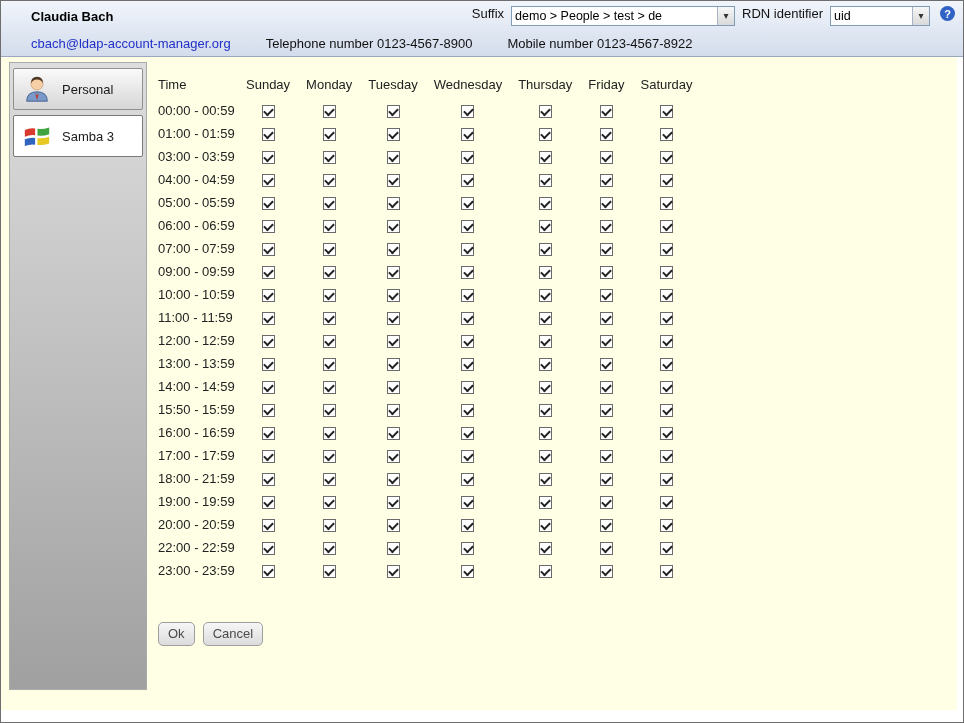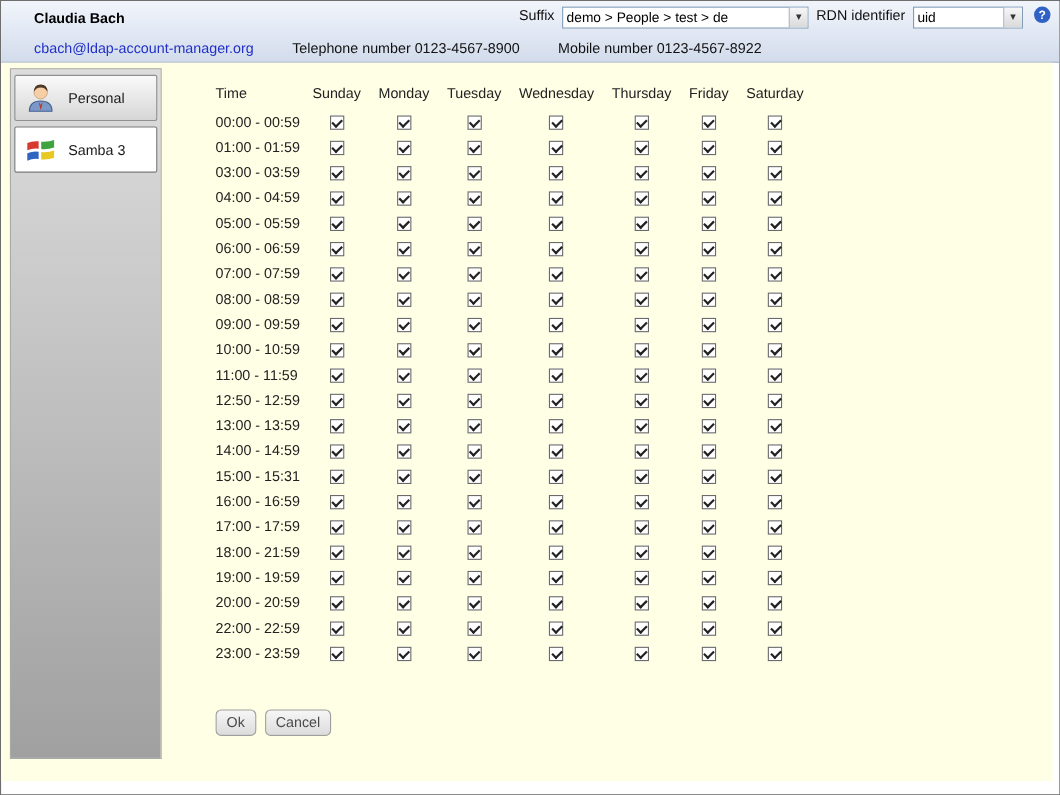--- a/index.html
+++ b/index.html
@@ -69,21 +69,20 @@
     padding-left: 30px;
   }
   .email-link { color: var(--link-blue, #2030c8); text-decoration: none; cursor: pointer; }
   .hdr-phone { margin-left: 35px; color: #111; }
 
   
   .content {
     position: absolute;
     left: 0; right: 6px; top: 56px; bottom: 12px;
     background: var(--content-bg, #ffffe6);
-    padding-left: 38px;
   }
 
   
   .sidebar {
     position: absolute; left: 8px; top: 5px;
     width: 138px; height: 628px;
     background: linear-gradient(to bottom, var(--sidebar-top, #dddddd), var(--sidebar-bottom, #a0a0a0));
     border: 1px solid #aaaaaa;
     padding-top: 5px;
   }
@@ -287,30 +286,20 @@
               <td class="time-cell">07:00 - 07:59</td>
               <td class="cb-cell"><input type="checkbox" class="hour-cb" checked="" style=""></td>
               <td class="cb-cell"><input type="checkbox" class="hour-cb" checked="" style=""></td>
               <td class="cb-cell"><input type="checkbox" class="hour-cb" checked="" style=""></td>
               <td class="cb-cell"><input type="checkbox" class="hour-cb" checked="" style=""></td>
               <td class="cb-cell"><input type="checkbox" class="hour-cb" checked="" style=""></td>
               <td class="cb-cell"><input type="checkbox" class="hour-cb" checked="" style=""></td>
               <td class="cb-cell"><input type="checkbox" class="hour-cb" checked="" style=""></td>
             </tr>
             <tr>
-              <td class="time-cell">08:00 - 08:59</td>
-              <td class="cb-cell"><input type="checkbox" class="hour-cb" checked="" style=""></td>
-              <td class="cb-cell"><input type="checkbox" class="hour-cb" checked="" style=""></td>
-              <td class="cb-cell"><input type="checkbox" class="hour-cb" checked="" style=""></td>
-              <td class="cb-cell"><input type="checkbox" class="hour-cb" checked="" style=""></td>
-              <td class="cb-cell"><input type="checkbox" class="hour-cb" checked="" style=""></td>
-              <td class="cb-cell"><input type="checkbox" class="hour-cb" checked="" style=""></td>
-              <td class="cb-cell"><input type="checkbox" class="hour-cb" checked="" style=""></td>
-            </tr>
-            <tr>
               <td class="time-cell">09:00 - 09:59</td>
               <td class="cb-cell"><input type="checkbox" class="hour-cb" checked="" style=""></td>
               <td class="cb-cell"><input type="checkbox" class="hour-cb" checked="" style=""></td>
               <td class="cb-cell"><input type="checkbox" class="hour-cb" checked="" style=""></td>
               <td class="cb-cell"><input type="checkbox" class="hour-cb" checked="" style=""></td>
               <td class="cb-cell"><input type="checkbox" class="hour-cb" checked="" style=""></td>
               <td class="cb-cell"><input type="checkbox" class="hour-cb" checked="" style=""></td>
               <td class="cb-cell"><input type="checkbox" class="hour-cb" checked="" style=""></td>
             </tr>
             <tr>
@@ -327,21 +316,21 @@
               <td class="time-cell">11:00 - 11:59</td>
               <td class="cb-cell"><input type="checkbox" class="hour-cb" checked="" style=""></td>
               <td class="cb-cell"><input type="checkbox" class="hour-cb" checked="" style=""></td>
               <td class="cb-cell"><input type="checkbox" class="hour-cb" checked="" style=""></td>
               <td class="cb-cell"><input type="checkbox" class="hour-cb" checked="" style=""></td>
               <td class="cb-cell"><input type="checkbox" class="hour-cb" checked="" style=""></td>
               <td class="cb-cell"><input type="checkbox" class="hour-cb" checked="" style=""></td>
               <td class="cb-cell"><input type="checkbox" class="hour-cb" checked="" style=""></td>
             </tr>
             <tr>
-              <td class="time-cell">12:50 - 12:59</td>
+              <td class="time-cell">12:00 - 12:59</td>
               <td class="cb-cell"><input type="checkbox" class="hour-cb" checked="" style=""></td>
               <td class="cb-cell"><input type="checkbox" class="hour-cb" checked="" style=""></td>
               <td class="cb-cell"><input type="checkbox" class="hour-cb" checked="" style=""></td>
               <td class="cb-cell"><input type="checkbox" class="hour-cb" checked="" style=""></td>
               <td class="cb-cell"><input type="checkbox" class="hour-cb" checked="" style=""></td>
               <td class="cb-cell"><input type="checkbox" class="hour-cb" checked="" style=""></td>
               <td class="cb-cell"><input type="checkbox" class="hour-cb" checked="" style=""></td>
             </tr>
             <tr>
               <td class="time-cell">13:00 - 13:59</td>
@@ -357,21 +346,21 @@
               <td class="time-cell">14:00 - 14:59</td>
               <td class="cb-cell"><input type="checkbox" class="hour-cb" checked="" style=""></td>
               <td class="cb-cell"><input type="checkbox" class="hour-cb" checked="" style=""></td>
               <td class="cb-cell"><input type="checkbox" class="hour-cb" checked="" style=""></td>
               <td class="cb-cell"><input type="checkbox" class="hour-cb" checked="" style=""></td>
               <td class="cb-cell"><input type="checkbox" class="hour-cb" checked="" style=""></td>
               <td class="cb-cell"><input type="checkbox" class="hour-cb" checked="" style=""></td>
               <td class="cb-cell"><input type="checkbox" class="hour-cb" checked="" style=""></td>
             </tr>
             <tr>
-              <td class="time-cell">15:00 - 15:31</td>
+              <td class="time-cell">15:50 - 15:59</td>
               <td class="cb-cell"><input type="checkbox" class="hour-cb" checked="" style=""></td>
               <td class="cb-cell"><input type="checkbox" class="hour-cb" checked="" style=""></td>
               <td class="cb-cell"><input type="checkbox" class="hour-cb" checked="" style=""></td>
               <td class="cb-cell"><input type="checkbox" class="hour-cb" checked="" style=""></td>
               <td class="cb-cell"><input type="checkbox" class="hour-cb" checked="" style=""></td>
               <td class="cb-cell"><input type="checkbox" class="hour-cb" checked="" style=""></td>
               <td class="cb-cell"><input type="checkbox" class="hour-cb" checked="" style=""></td>
             </tr>
             <tr>
               <td class="time-cell">16:00 - 16:59</td>

